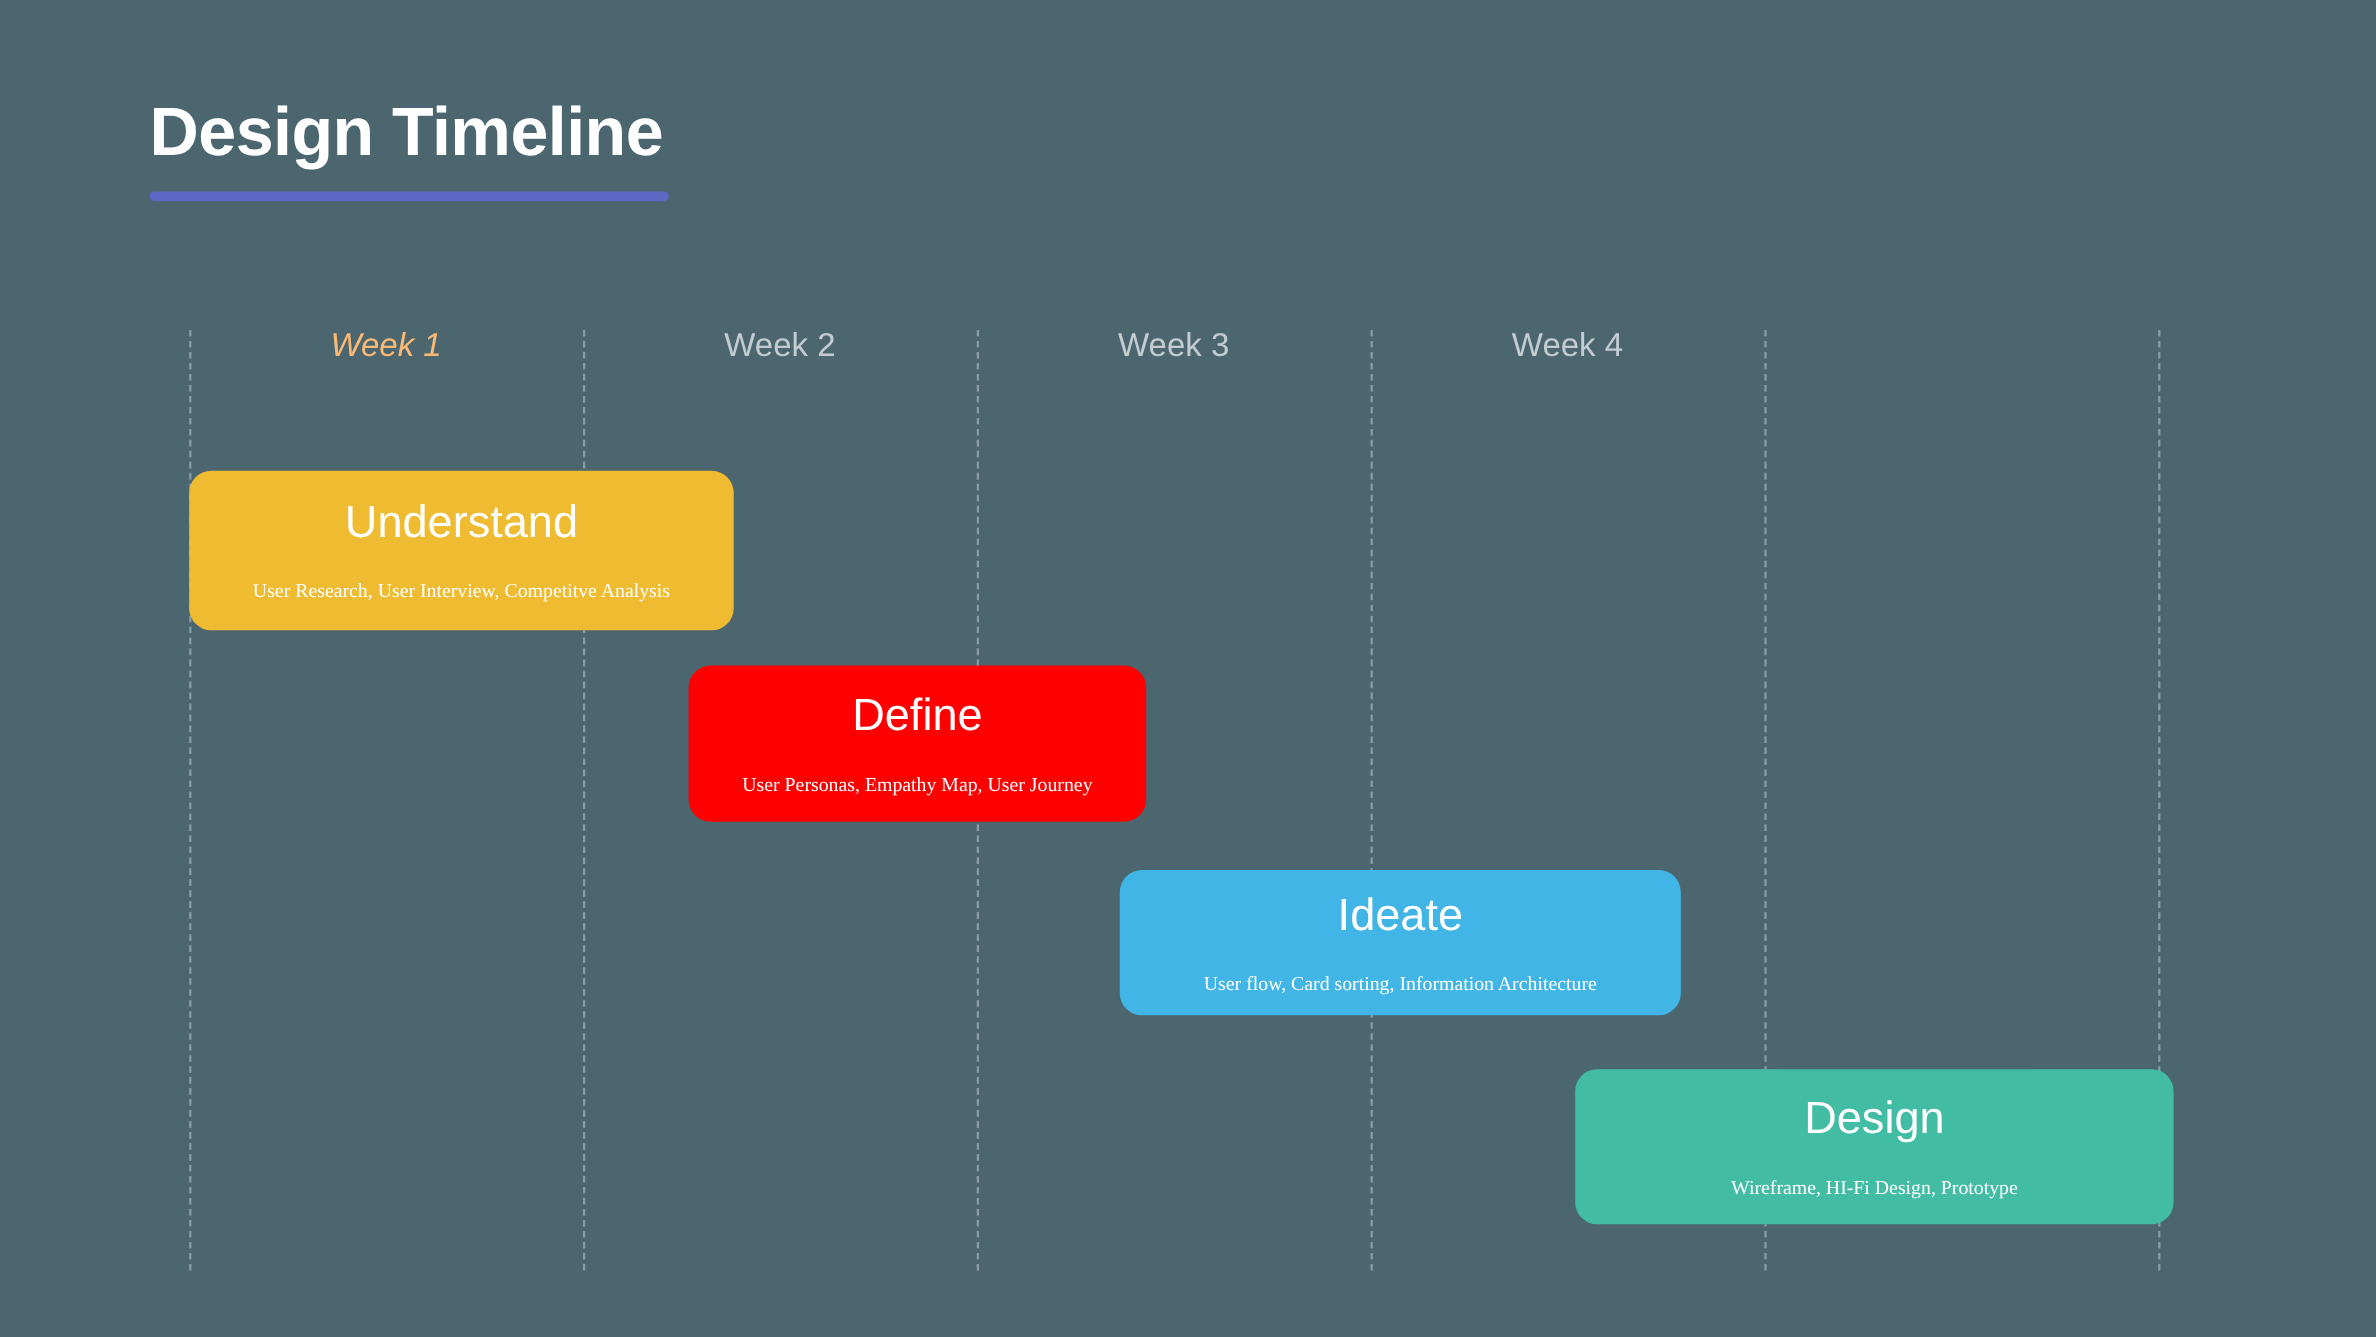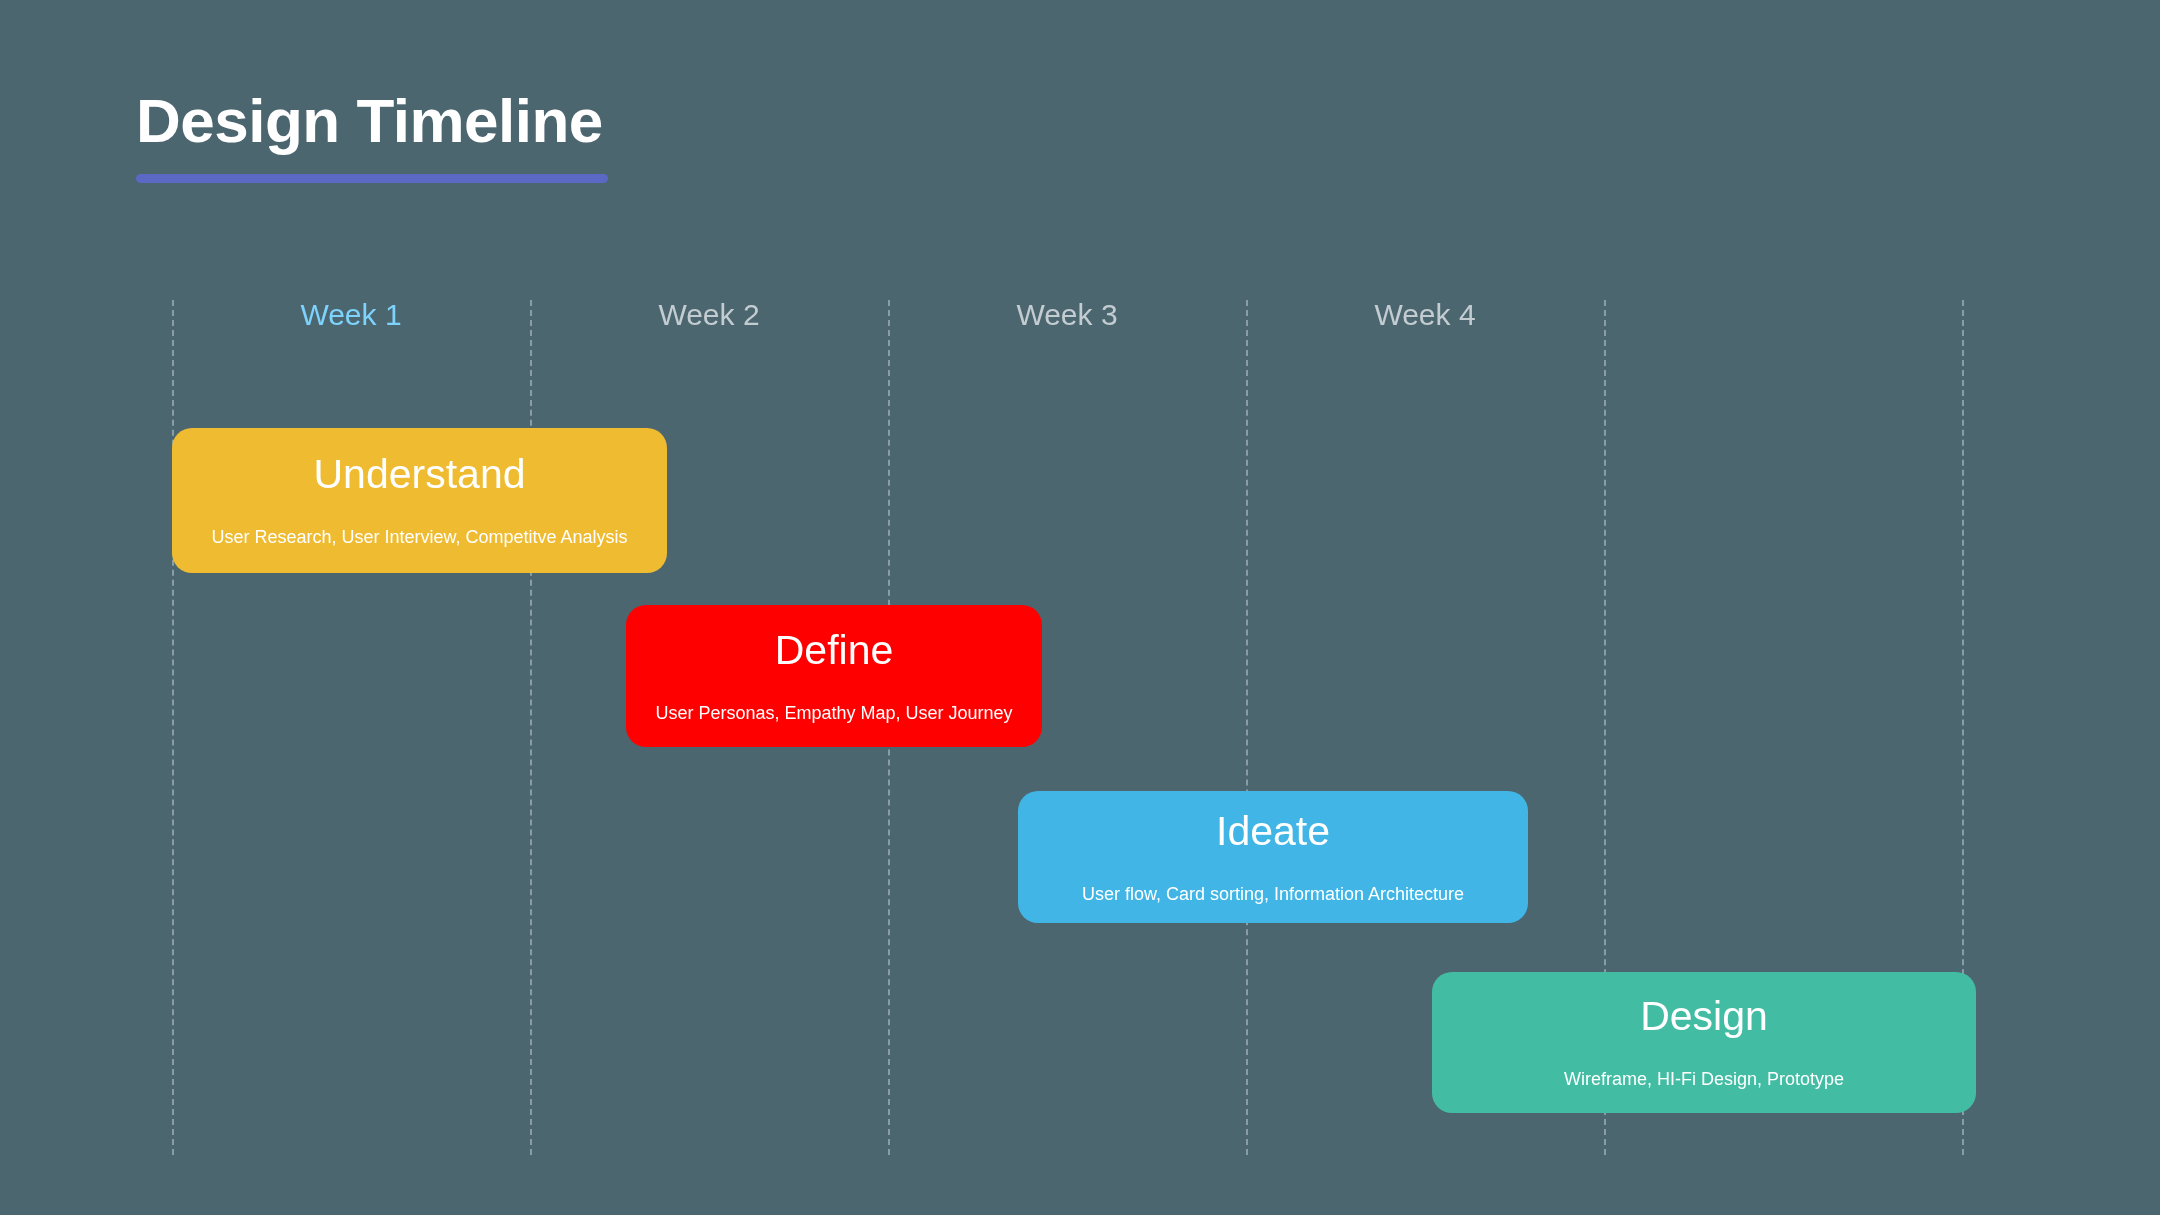--- a/index.html
+++ b/index.html
@@ -91,41 +91,42 @@
     font-size: 41px;
     line-height: 1.1;
     white-space: nowrap;
     text-align: center;
   }
   .phase-subtitle {
     margin-top: 30px;
     font-size: 18px;
     line-height: 1.2;
     white-space: nowrap;
+    font-family: Liberation Serif, serif;
   }
 </style>
 </head>
 <body>
 
 <div id="slide">
 
   <div id="title-block">
     <h1 id="page-title">Design Timeline</h1>
     <div id="title-underline"></div>
   </div>
 
   <div id="timeline">
 
   <div class="gridline" style="left: 0px;"></div>
       <div class="gridline" style="left: 358px;"></div>
       <div class="gridline" style="left: 716px;"></div>
       <div class="gridline" style="left: 1074px;"></div>
       <div class="gridline" style="left: 1432px;"></div>
       <div class="gridline" style="left: 1790px;"></div>
-      <div class="week-label" style="left: 0px; color: #7dd3fc;">Week 1</div>
+      <div class="week-label" style="left: 0px; color: #fdba74; font-style: italic;">Week 1</div>
       <div class="week-label" style="left: 358px; color: rgb(195, 204, 209);">Week 2</div>
       <div class="week-label" style="left: 716px; color: rgb(195, 204, 209);">Week 3</div>
       <div class="week-label" style="left: 1074px; color: rgb(195, 204, 209);">Week 4</div>
       <div class="phase-bar" style="left: 0px; top: 128px; width: 495px; height: 145px; background: rgb(238, 187, 49);">
         <div class="phase-title">Understand</div>
         <div class="phase-subtitle">User Research, User Interview, Competitve Analysis</div>
       </div>
       <div class="phase-bar" style="left: 454px; top: 305px; width: 416px; height: 142px; background: rgb(254, 0, 0);">
         <div class="phase-title">Define</div>
         <div class="phase-subtitle">User Personas, Empathy Map, User Journey</div>

